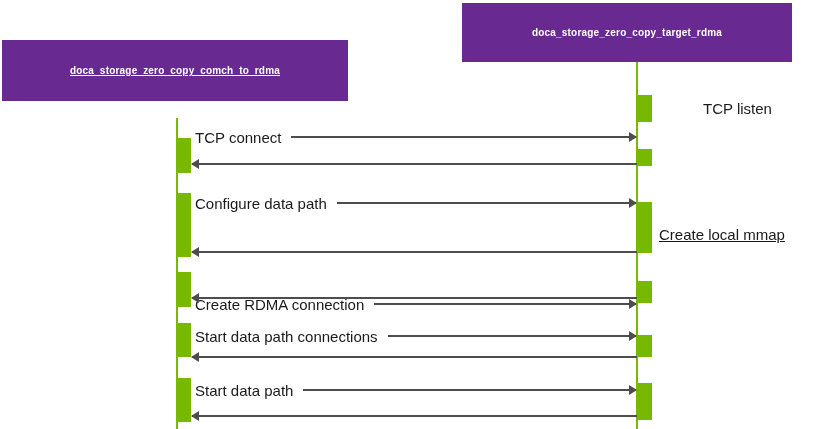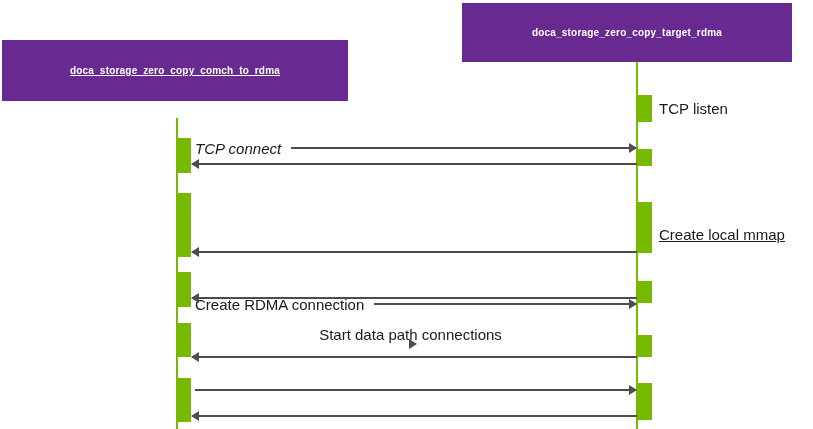--- a/index.html
+++ b/index.html
@@ -81,24 +81,24 @@
   .msg .line::after {
     content: "";
     position: absolute;
     right: -1px;
     top: -4px;
     width: 0; height: 0;
     border-top: 5px solid transparent;
     border-bottom: 5px solid transparent;
     border-left: 8px solid var(--arrow);
   }
-  #msg1 { top: 138px; font-style: italic; }
+  #msg1 { top: 127px; }
   #msg2 { top: 193px; }
   #msg3 { top: 274px; margin-top: 20px; }
-  #msg4 { top: 326px; flex-direction: column; }
+  #msg4 { top: 326px; }
   #msg5 { top: 380px; }
   
   .ret {
     position: absolute;
     left: 192px;
     width: 445px;
     height: 2px;
     background: var(--arrow);
   }
   .ret::before {
@@ -117,21 +117,21 @@
   #ret4 { top: 356px; }
   #ret5 { top: 415px; }
   
   .annot {
     position: absolute;
     left: 659px;
     font-size: 15px;
     color: var(--text);
     white-space: nowrap;
   }
-  #an1 { top: 100px; }
+  #an1 { top: 100px; margin-left: 44px; }
   #an2 { top: 203px; }
   #an3 { top: 226px; text-decoration: underline; }
 </style>
 </head>
 <body>
 
 <div id="canvas">
 
   <div id="p-left" class="participant">doca_storage_zero_copy_comch_to_rdma</div>
   <div id="p-right" class="participant">doca_storage_zero_copy_target_rdma</div>
@@ -149,29 +149,34 @@
   <div id="act-r2" class="activation act-r"></div>
   <div id="act-r3" class="activation act-r"></div>
   <div id="act-r4" class="activation act-r"></div>
   <div id="act-r5" class="activation act-r"></div>
   <div id="act-r6" class="activation act-r"></div>
 
   <div id="msg1" class="msg">
     <span class="lbl">TCP connect</span>
     <span class="line"></span>
   </div>
+  <div id="msg2" class="msg">
+    <span class="lbl">Configure data path</span>
+    <span class="line"></span>
+  </div>
   <div id="msg3" class="msg">
     <span class="lbl">Create RDMA connection</span>
     <span class="line"></span>
   </div>
   <div id="msg4" class="msg">
     <span class="lbl">Start data path connections</span>
     <span class="line"></span>
   </div>
   <div id="msg5" class="msg">
+    <span class="lbl">Start data path</span>
     <span class="line"></span>
   </div>
 
   <div id="ret1" class="ret"></div>
   <div id="ret2" class="ret"></div>
   <div id="ret3" class="ret"></div>
   <div id="ret4" class="ret"></div>
   <div id="ret5" class="ret"></div>
 
   <div id="an1" class="annot">TCP listen</div>

